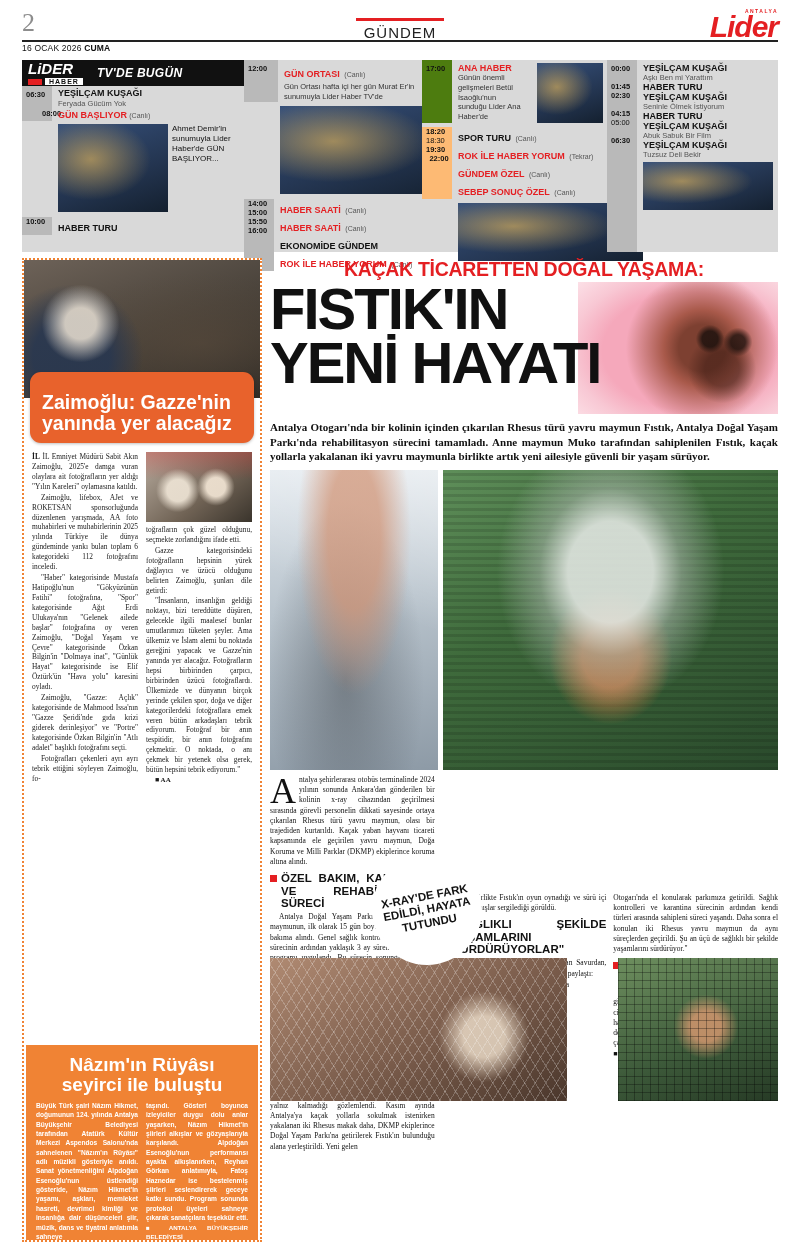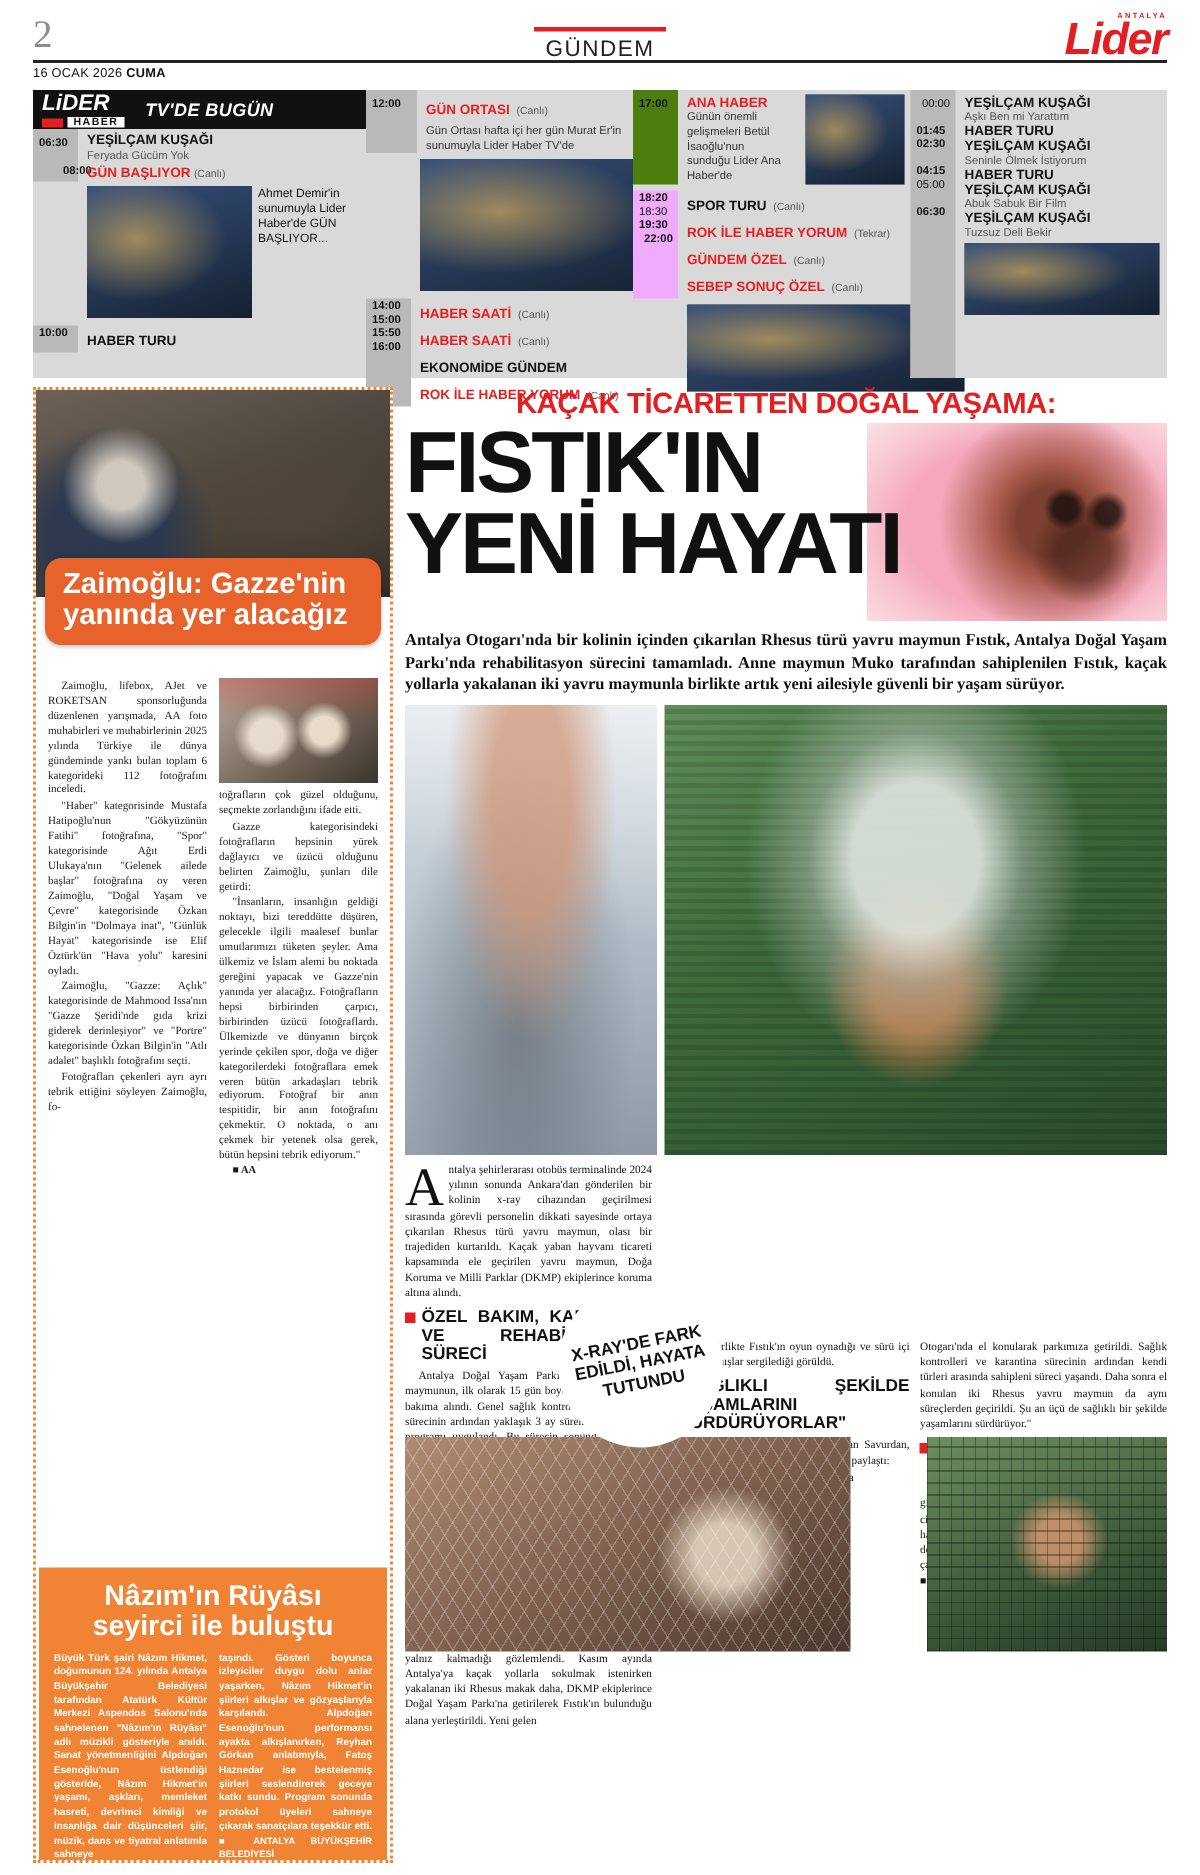--- a/index.html
+++ b/index.html
@@ -106,21 +106,21 @@
   .zaim-photo::after {
     content: ""; position: absolute; inset: 0;
     background:
       radial-gradient(circle at 24% 46%, rgba(235,225,210,.85) 0 8%, transparent 20%),
       radial-gradient(circle at 20% 70%, rgba(40,55,80,.9) 0 18%, transparent 34%),
       radial-gradient(ellipse at 75% 60%, rgba(90,75,60,.6), transparent 60%);
   }
   .zaim-head {
     position: absolute; left: 6px; right: 6px; top: 112px;
     background: #e8622c; color: #fff; border-radius: 11px;
-    padding: 7px 12px 9px; font-size: 19.5px; font-weight: bold;
+    padding: 20px 12px 9px; font-size: 19.5px; font-weight: bold;
     line-height: 1.08; box-shadow: 0 1px 3px rgba(0,0,0,.25);
   }
   .zaim-body {
     margin-top: 54px; padding: 0 8px; display: flex; gap: 8px;
     font-family: "Liberation Serif", serif;
   }
   .zaim-body .c { flex: 1; font-size: 7.4px; line-height: 1.34; text-align: justify; color: #1a1a1a; }
   .zaim-body .c p { text-indent: 9px; margin-bottom: 1px; }
   .zaim-body .c p.first { text-indent: 0; }
   .zaim-body .c p.first::first-letter { }
@@ -382,41 +382,41 @@
         </div>
         <div style="flex:1;padding:3px 4px 0 6px;display:flex;gap:16px;">
           <div style="flex:1;">
             <div class="prog-title red">ANA HABER</div>
             <div class="prog-desc">Günün önemli gelişmeleri Betül İsaoğlu'nun sunduğu Lider Ana Haber'de</div>
           </div>
           <div class="tvimg" style="width:66px;height:60px;"></div>
         </div>
       </div>
       <div style="display:flex;margin-top:4px;">
-        <div style="width:30px;background:#f0abfc;padding-left:4px;">
+        <div style="width:30px;background:#fdba74;padding-left:4px;">
           <div style="font-size:7.5px;font-weight:bold;color:#111;">18:20</div>
           <div style="font-size:7.5px;font-weight:normal;color:#111;">18:30</div>
           <div style="font-size:7.5px;font-weight:bold;color:#111;">19:30</div>
           <div style="font-size:7.5px;font-weight:bold;color:#111;text-align:center;">22:00</div>
         </div>
         <div style="flex:1;padding-left:6px;">
           <div><span class="prog-title black">SPOR TURU</span> <span class="canli">(Canlı)</span></div>
           <div><span class="prog-title red">ROK İLE HABER YORUM</span> <span class="canli">(Tekrar)</span></div>
           <div><span class="prog-title red">GÜNDEM ÖZEL</span> <span class="canli">(Canlı)</span></div>
           <div><span class="prog-title red">SEBEP SONUÇ ÖZEL</span> <span class="canli">(Canlı)</span></div>
         </div>
       </div>
       <div class="tvimg" style="margin:4px 5px 0 36px;height:58px;"></div>
     </div>
   </div>
 
   <div class="tv-col tv-col4">
     <div class="tv-body" style="display:flex;">
       <div style="width:30px;background:#b9b9b9;padding:4px 0 0 4px;">
-        <div style="font-size:7.5px;font-weight:normal;color:#111;text-align:center;">00:00</div>
+        <div style="font-size:7.5px;font-weight:bold;color:#111;">00:00</div>
         <div style="font-size:7.5px;font-weight:bold;color:#111;margin-top:9px;">01:45</div>
         <div style="font-size:7.5px;font-weight:bold;color:#111;">02:30</div>
         <div style="font-size:7.5px;font-weight:bold;color:#111;margin-top:9px;">04:15</div>
         <div style="font-size:7.5px;font-weight:normal;color:#111;">05:00</div>
         <div style="font-size:7.5px;font-weight:bold;color:#111;margin-top:9px;">06:30</div>
       </div>
       <div style="flex:1;padding:3px 5px 0 6px;">
         <div>
           <div class="prog-title black">YEŞİLÇAM KUŞAĞI</div>
           <div class="prog-sub">Aşkı Ben mi Yarattım</div>
@@ -447,20 +447,21 @@
 
 <div class="main-area">
 
   <div class="left-col">
     <div class="orange-frame">
       <div class="zaim-photo"></div>
       <div class="zaim-head">Zaimoğlu: Gazze'nin yanında yer alacağız</div>
 
       <div class="zaim-body">
         <div class="c">
+          <p class="first"><span class="dropcap-bold">İL</span> <span>İL Emniyet Müdürü Sabit Akın Zaimoğlu, 2025'e damga vuran olaylara ait fotoğrafların yer aldığı "Yılın Kareleri" oylamasına katıldı.</span></p>
           <p>Zaimoğlu, lifebox, AJet ve ROKETSAN sponsorluğunda düzenlenen yarışmada, AA foto muhabirleri ve muhabirlerinin 2025 yılında Türkiye ile dünya gündeminde yankı bulan toplam 6 kategorideki 112 fotoğrafını inceledi.</p>
           <p>"Haber" kategorisinde Mustafa Hatipoğlu'nun "Gökyüzünün Fatihi" fotoğrafına, "Spor" kategorisinde Ağıt Erdi Ulukaya'nın "Gelenek ailede başlar" fotoğrafına oy veren Zaimoğlu, "Doğal Yaşam ve Çevre" kategorisinde Özkan Bilgin'in "Dolmaya inat", "Günlük Hayat" kategorisinde ise Elif Öztürk'ün "Hava yolu" karesini oyladı.</p>
           <p>Zaimoğlu, "Gazze: Açlık" kategorisinde de Mahmood Issa'nın "Gazze Şeridi'nde gıda krizi giderek derinleşiyor" ve "Portre" kategorisinde Özkan Bilgin'in "Atlı adalet" başlıklı fotoğrafını seçti.</p>
           <p>Fotoğrafları çekenleri ayrı ayrı tebrik ettiğini söyleyen Zaimoğlu, fo-</p>
         </div>
         <div class="c">
           <div class="mini-photo"></div>
           <p class="first">toğrafların çok güzel olduğunu, seçmekte zorlandığını ifade etti.</p>
           <p>Gazze kategorisindeki fotoğrafların hepsinin yürek dağlayıcı ve üzücü olduğunu belirten Zaimoğlu, şunları dile getirdi:</p>
           <p>"İnsanların, insanlığın geldiği noktayı, bizi tereddütte düşüren, gelecekle ilgili maalesef bunlar umutlarımızı tüketen şeyler. Ama ülkemiz ve İslam alemi bu noktada gereğini yapacak ve Gazze'nin yanında yer alacağız. Fotoğrafların hepsi birbirinden çarpıcı, birbirinden üzücü fotoğraflardı. Ülkemizde ve dünyanın birçok yerinde çekilen spor, doğa ve diğer kategorilerdeki fotoğraflara emek veren bütün arkadaşları tebrik ediyorum. Fotoğraf bir anın tespitidir, bir anın fotoğrafını çekmektir. O noktada, o anı çekmek bir yetenek olsa gerek, bütün hepsini tebrik ediyorum."</p>

